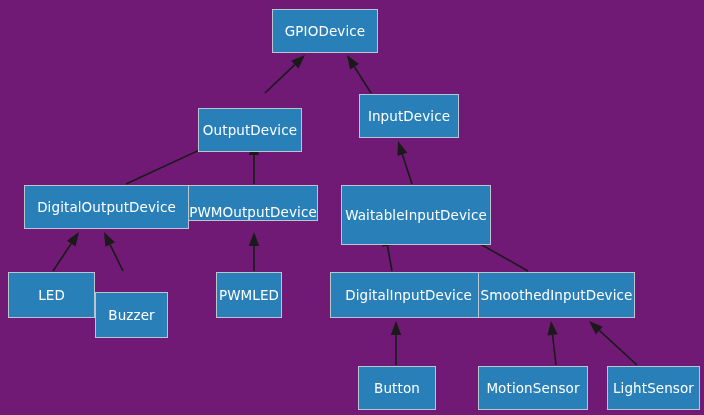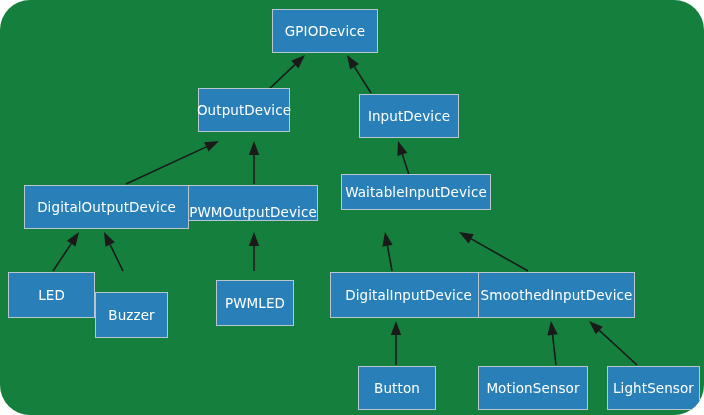--- a/index.html
+++ b/index.html
@@ -4,24 +4,23 @@
 <style>
   html, body {
     margin: 0;
     padding: 0;
     background: #ffffff;
   }
   #diagram-root {
     position: relative;
     width: 704px;
     height: 415px;
-    background: #15803d;
+    background: #701a75;
     overflow: hidden;
     font-family: "DejaVu Sans", "Liberation Sans", sans-serif;
-    border-radius: 30px;
   }
   #edge-layer {
     position: absolute;
     left: 0;
     top: 0;
     width: 704px;
     height: 415px;
     pointer-events: none;
   }
   .node {
@@ -96,42 +95,42 @@
       </g>
       <g>
         <line x1="637" y1="365" x2="599.3201579628104" y2="330.46014479924287" stroke="#1a1a1a" stroke-width="1.6"></line>
         <polygon points="589,321 602.8339260311006,326.62694327019904 595.8063898945202,334.2933463282867" fill="#1a1a1a"></polygon>
       </g>
     </svg>
   <div id="node-layer">
       <div class="node" style="left: 272px; top: 9px; width: 106px; height: 44px; background: rgb(41, 128, 185); border-color: rgb(185, 198, 207); color: rgb(255, 255, 255);">
         <span>GPIODevice</span>
       </div>
-      <div class="node" style="left: 198px; top: 88px; width: 92px; height: 44px; background: rgb(41, 128, 185); border-color: rgb(185, 198, 207); color: rgb(255, 255, 255);">
+      <div class="node" style="left: 198px; top: 108px; width: 104px; height: 44px; background: rgb(41, 128, 185); border-color: rgb(185, 198, 207); color: rgb(255, 255, 255);">
         <span>OutputDevice</span>
       </div>
       <div class="node" style="left: 359px; top: 94px; width: 100px; height: 44px; background: rgb(41, 128, 185); border-color: rgb(185, 198, 207); color: rgb(255, 255, 255);">
         <span>InputDevice</span>
       </div>
       <div class="node" style="left: 24px; top: 185px; width: 165px; height: 44px; background: rgb(41, 128, 185); border-color: rgb(185, 198, 207); color: rgb(255, 255, 255);">
         <span>DigitalOutputDevice</span>
       </div>
       <div class="node" style="left: 188px; top: 185px; width: 130px; height: 36px; background: rgb(41, 128, 185); border-color: rgb(185, 198, 207); color: rgb(255, 255, 255); align-items: flex-end;">
         <span>PWMOutputDevice</span>
       </div>
-      <div class="node" style="left: 341px; top: 174px; width: 150px; height: 36px; background: rgb(41, 128, 185); border-color: rgb(185, 198, 207); color: rgb(255, 255, 255);">
+      <div class="node" style="left: 341px; top: 185px; width: 150px; height: 60px; background: rgb(41, 128, 185); border-color: rgb(185, 198, 207); color: rgb(255, 255, 255);">
         <span>WaitableInputDevice</span>
       </div>
       <div class="node" style="left: 8px; top: 272px; width: 87px; height: 46px; background: rgb(41, 128, 185); border-color: rgb(185, 198, 207); color: rgb(255, 255, 255);">
         <span>LED</span>
       </div>
       <div class="node" style="left: 95px; top: 256px; width: 73px; height: 46px; background: rgb(41, 128, 185); border-color: rgb(185, 198, 207); color: rgb(255, 255, 255); margin-top: 36px;">
         <span>Buzzer</span>
       </div>
-      <div class="node" style="left: 216px; top: 272px; width: 78px; height: 46px; background: rgb(41, 128, 185); border-color: rgb(185, 198, 207); color: rgb(255, 255, 255); margin-top: 8px;">
+      <div class="node" style="left: 216px; top: 272px; width: 66px; height: 46px; background: rgb(41, 128, 185); border-color: rgb(185, 198, 207); color: rgb(255, 255, 255);">
         <span>PWMLED</span>
       </div>
       <div class="node" style="left: 330px; top: 272px; width: 157px; height: 46px; background: rgb(41, 128, 185); border-color: rgb(185, 198, 207); color: rgb(255, 255, 255);">
         <span>DigitalInputDevice</span>
       </div>
       <div class="node" style="left: 478px; top: 272px; width: 157px; height: 46px; background: rgb(41, 128, 185); border-color: rgb(185, 198, 207); color: rgb(255, 255, 255);">
         <span>SmoothedInputDevice</span>
       </div>
       <div class="node" style="left: 358px; top: 366px; width: 78px; height: 44px; background: rgb(41, 128, 185); border-color: rgb(185, 198, 207); color: rgb(255, 255, 255); text-align: center;">
         <span>Button</span>

